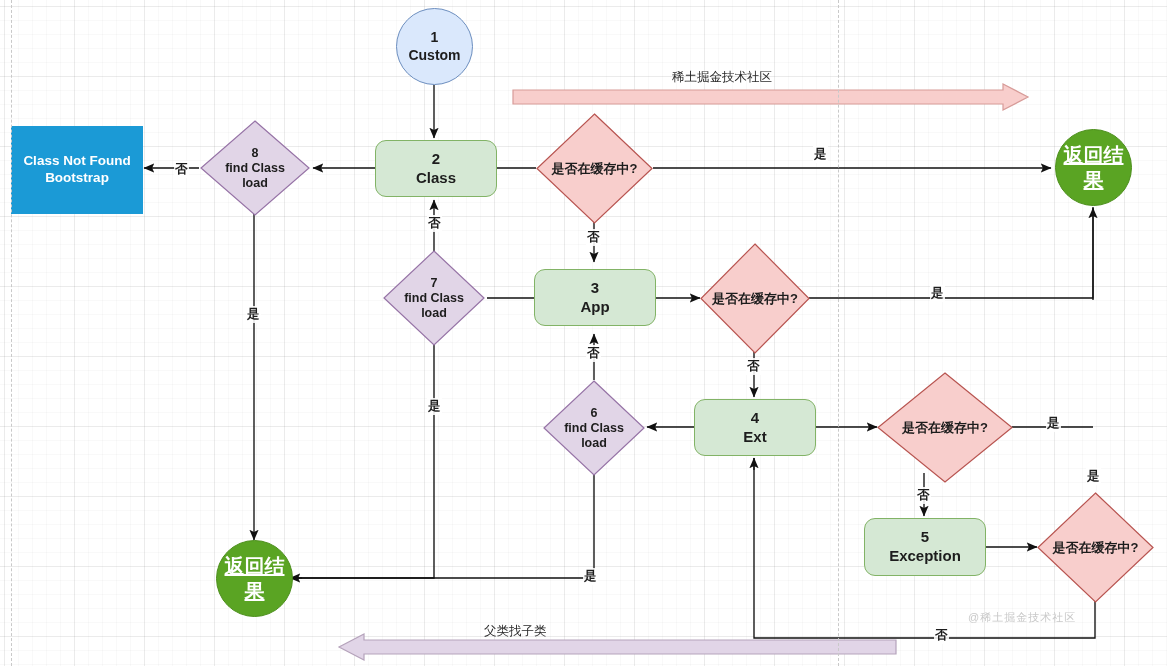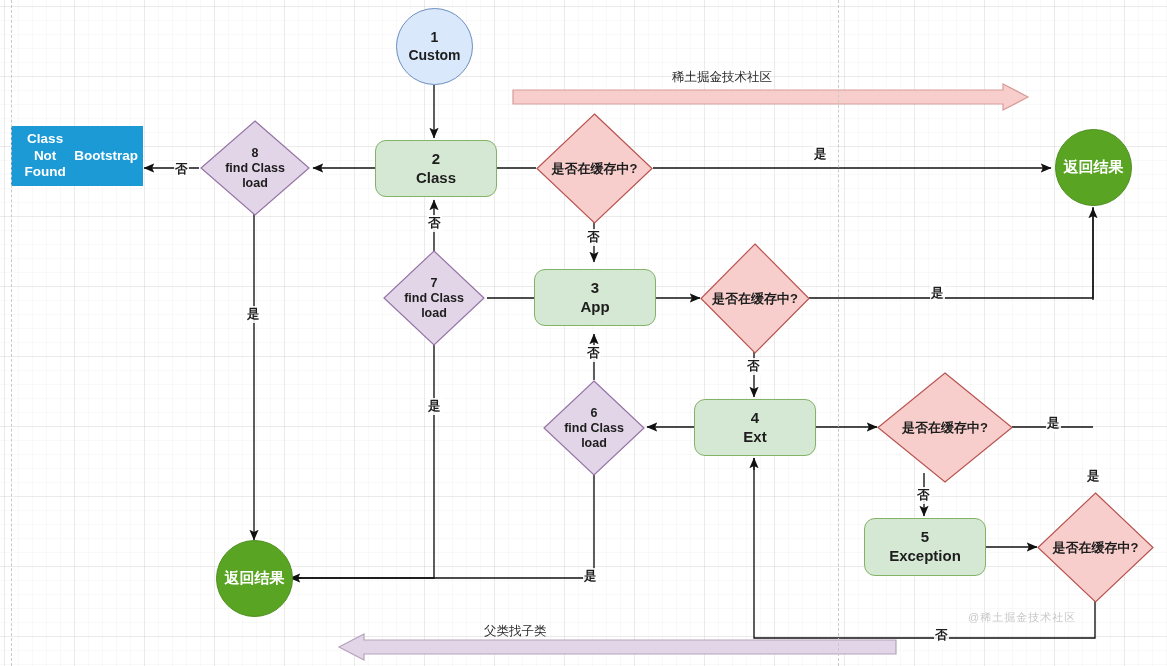--- a/index.html
+++ b/index.html
@@ -54,23 +54,24 @@
     border: 1.3px solid #6c8ebf;
     border-radius: 50%;
     font-size: 14px;
     font-weight: bold;
     color: #1d1d1d;
   }
   .circle-end {
     background: #5aa423;
     border: 1.3px solid #4c8f1c;
     border-radius: 50%;
-    font-size: 15px;
+    font-size: 20px;
     font-weight: bold;
     color: #ffffff;
+    text-decoration: underline;
   }
   .errbox {
     background: #1b9ad6;
     border: 1px solid #1b9ad6;
     font-size: 13.5px;
     font-weight: bold;
     color: #ffffff;
     padding: 4px;
   }
   .diamond-wrap {
@@ -272,21 +273,21 @@
     <svg width="110" height="96" viewBox="0 0 110 96">
       <path d="M55,1 L109,48 L55,95 L1,48 Z" fill="#e1d5e7" stroke="#9673a6" stroke-width="1.2"></path>
     </svg>
     <div class="diamond-label" style="flex-direction:column;">
       <span>8</span>
       <span>find Class</span>
       <span>load</span>
     </div>
   </div>
 
-  <div class="node errbox" style="left:11px; top:126px; width:132px; height:60px; flex-direction:row;">
+  <div class="node errbox" style="left:11px; top:126px; width:132px; height:88px; flex-direction:column;">
     <span>Class Not Found</span>
     <span>Bootstrap</span>
   </div>
 
   <div class="node circle-end" style="left:1055px; top:129px; width:77px; height:77px;">
     <span>返回结果</span>
   </div>
 
   <div class="node circle-end" style="left:216px; top:540px; width:77px; height:77px;">
     <span>返回结果</span>

